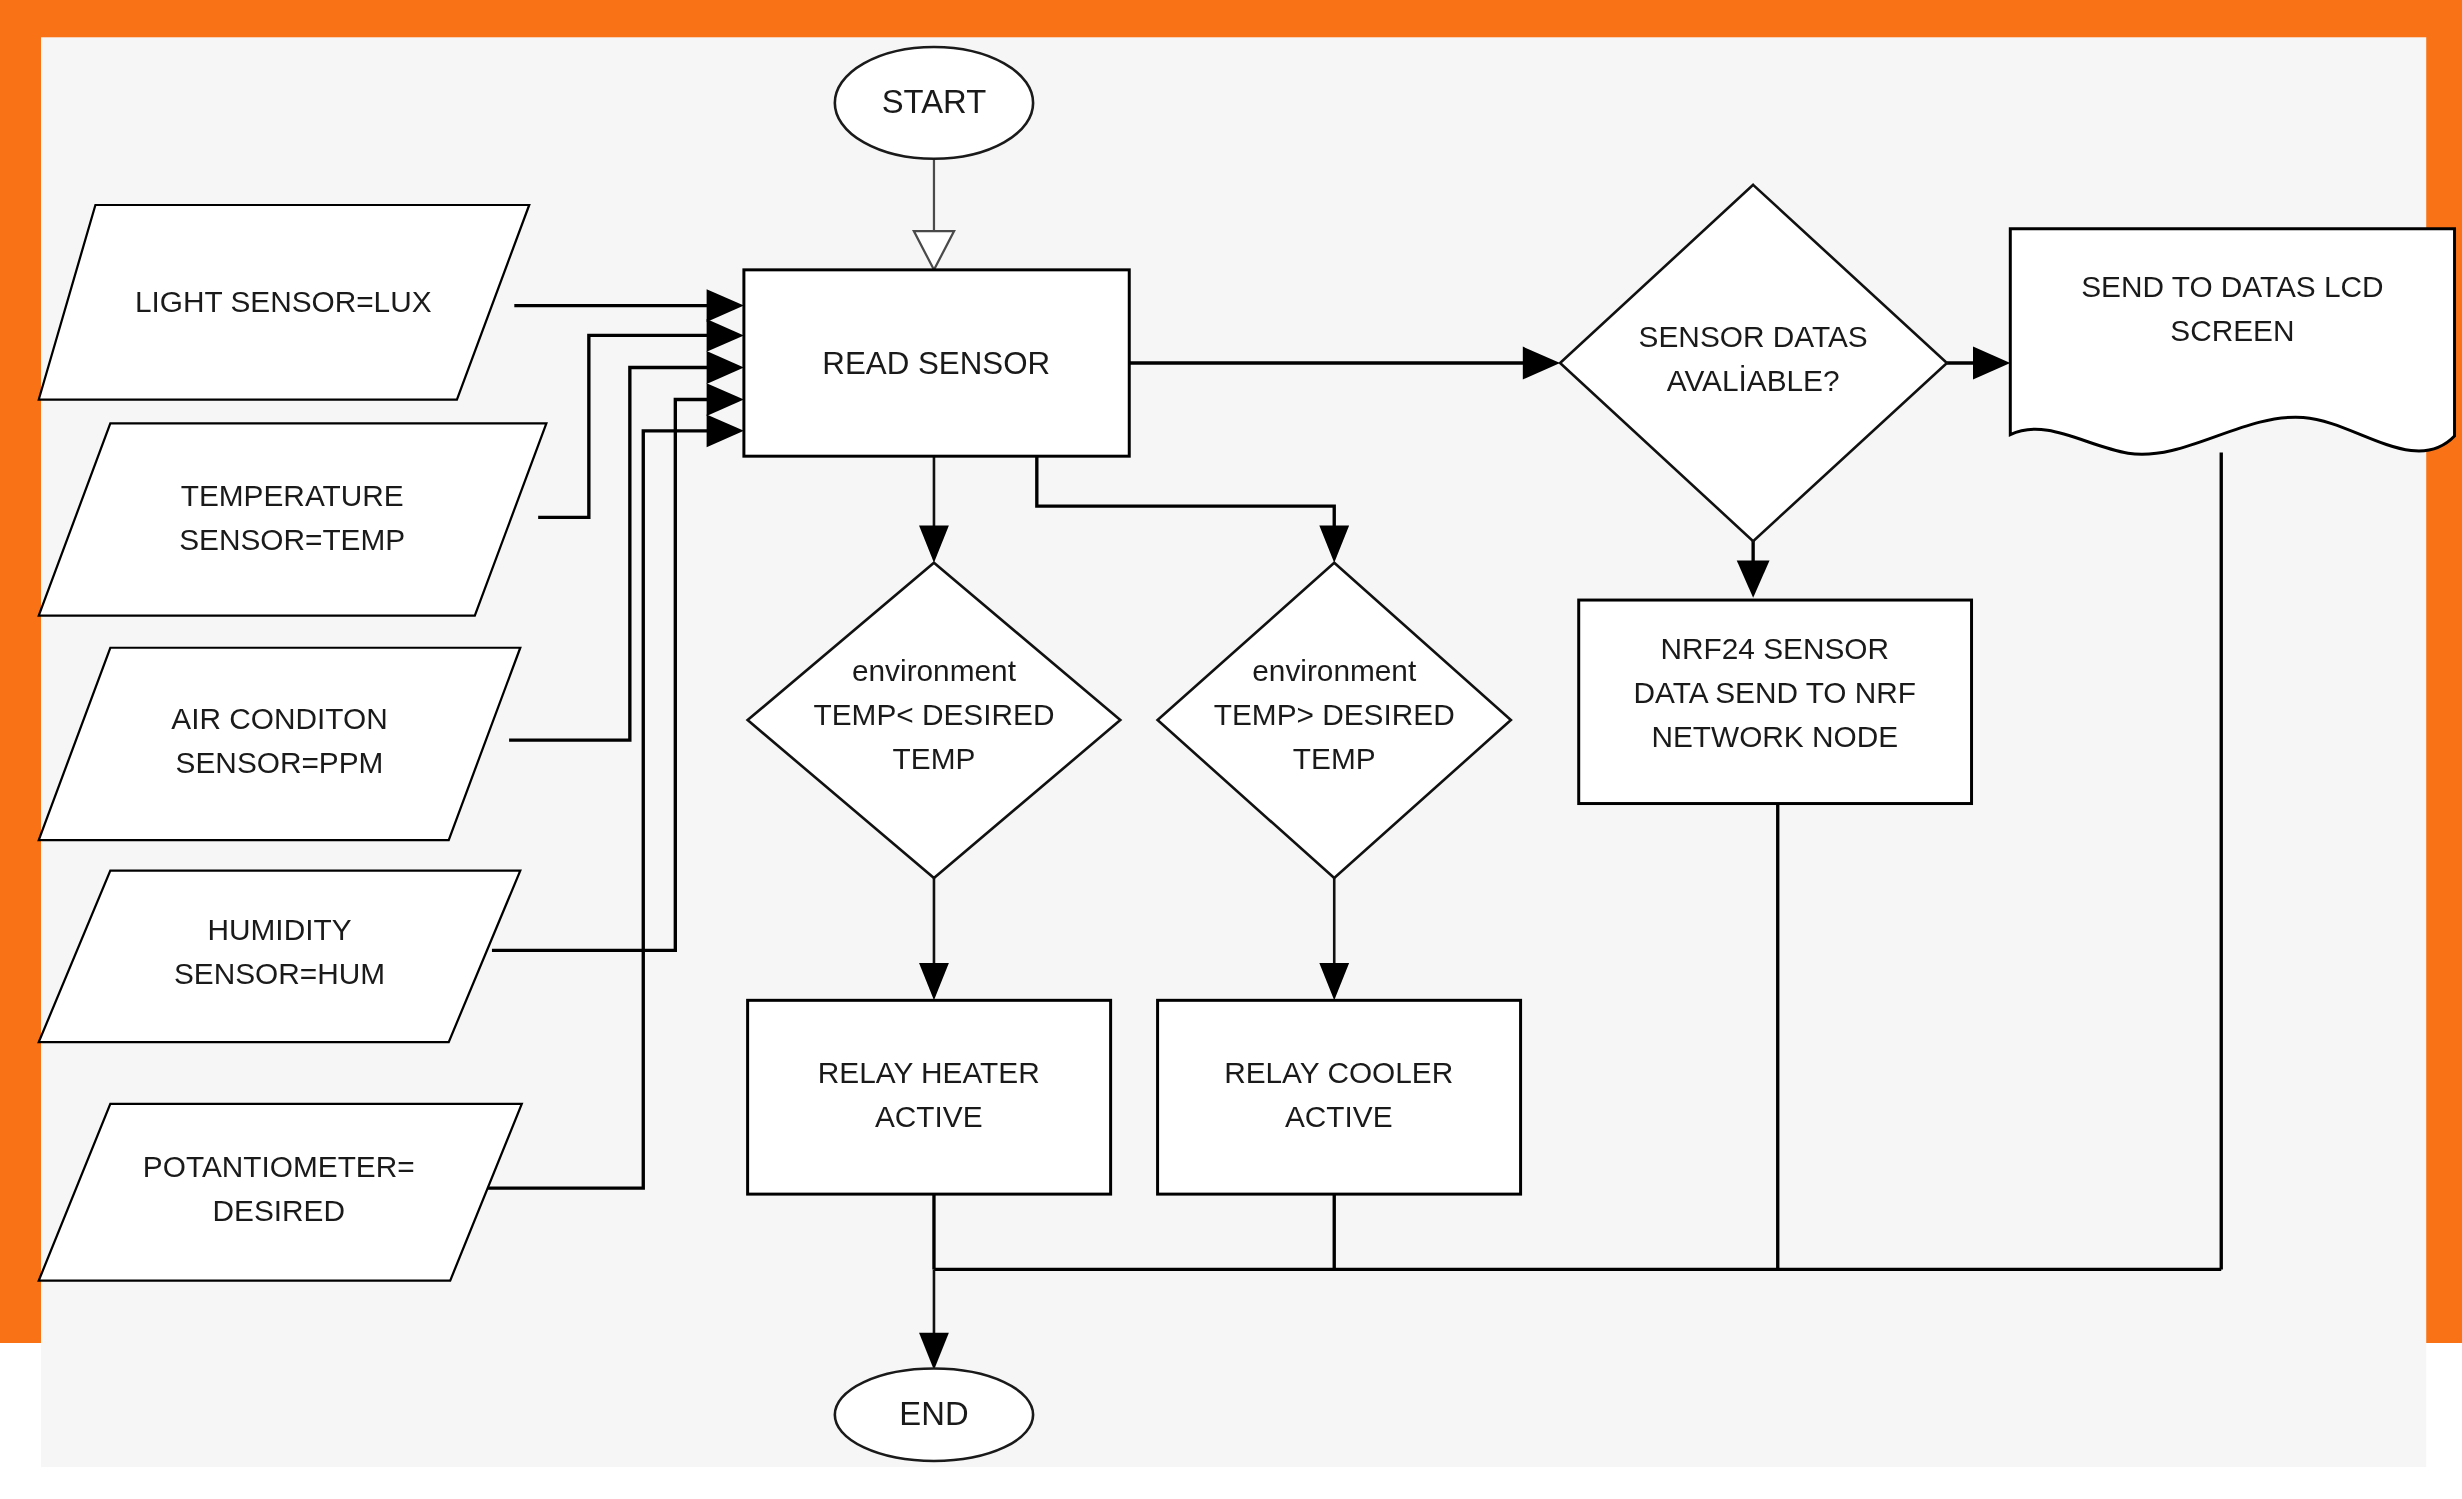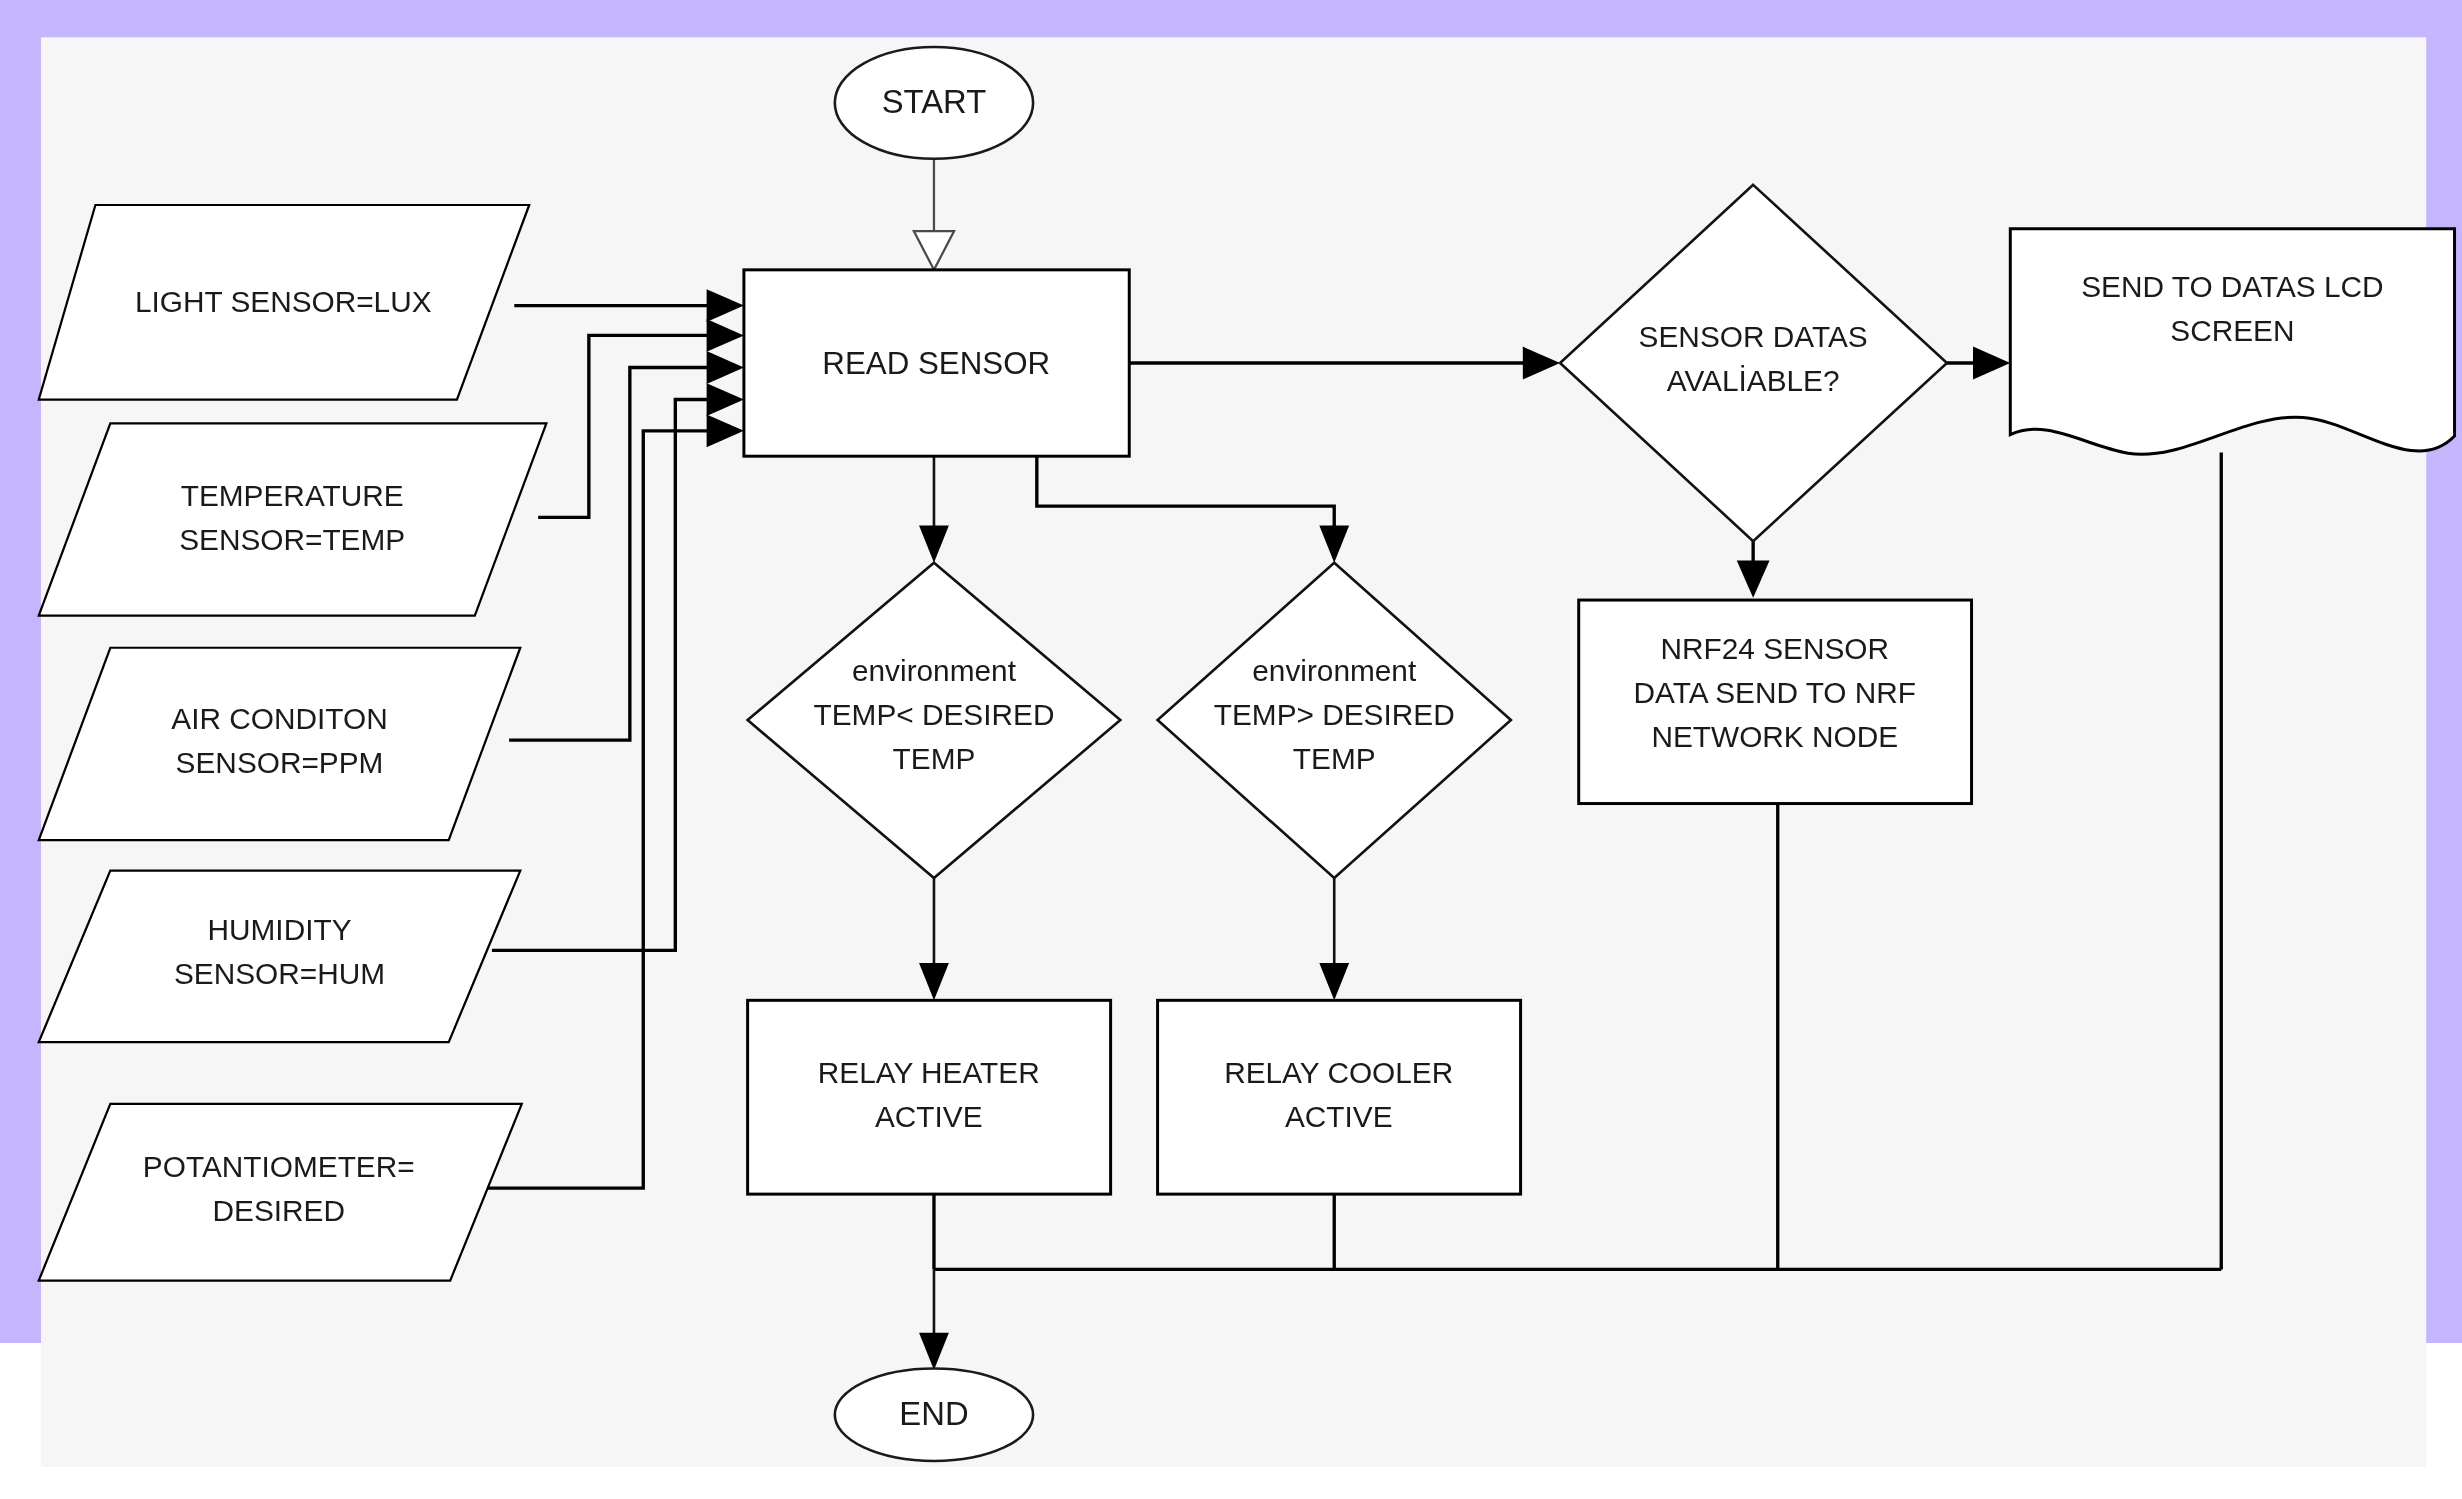--- a/index.html
+++ b/index.html
@@ -10,21 +10,21 @@
   body {
     width: 2462px;
     height: 1499px;
     font-family: "Liberation Sans", sans-serif;
     overflow: hidden;
   }
   #flowchart-root {
     position: relative;
     width: 2462px;
     height: 1343px;
-    background: #c4b5fd;
+    background: #f97316;
   }
   svg#flow-svg {
     position: absolute;
     top: 0;
     left: 0;
     width: 2462px;
     height: 1499px;
     display: block;
   }
   .canvas-bg { fill: #f6f6f6; }

